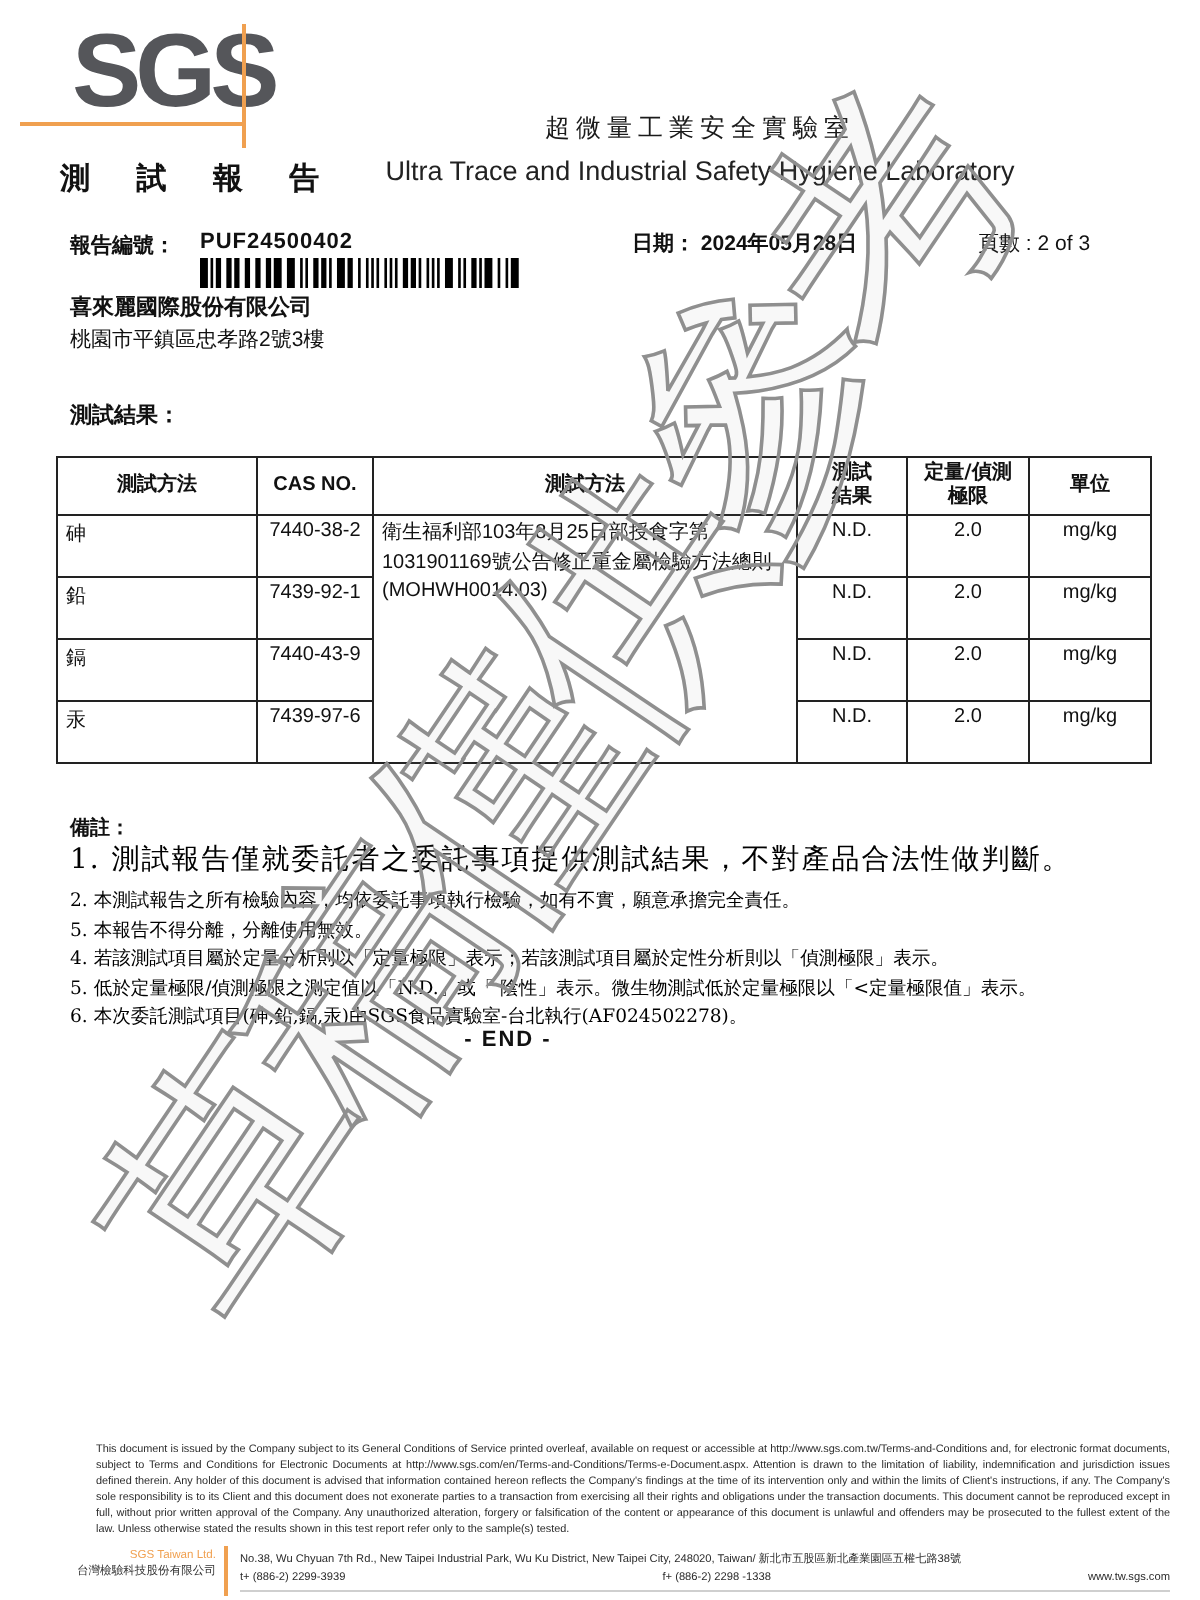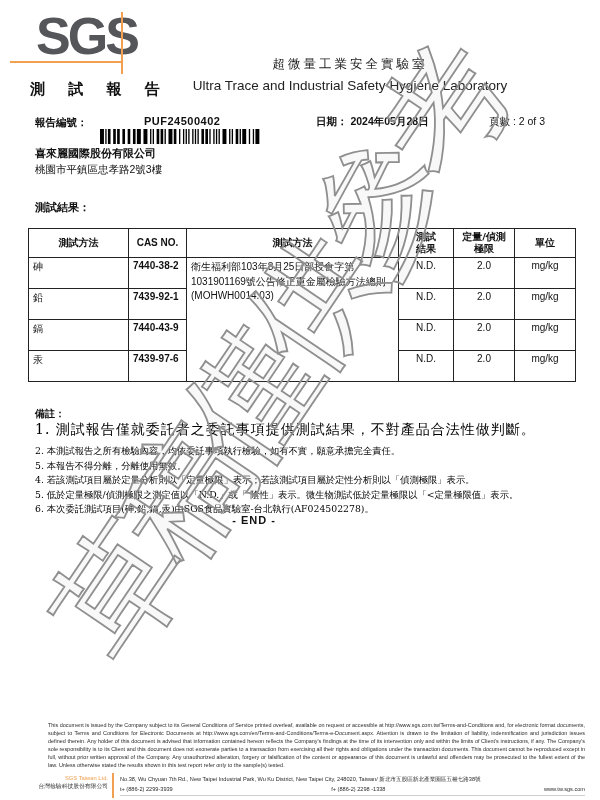--- a/index.html
+++ b/index.html
@@ -15,37 +15,37 @@
   .crop-v{left:121px;top:12px;width:2px;height:62px;background:#f0a050;}
   .report-title-cn{left:30px;top:80px;font-size:15px;font-weight:bold;letter-spacing:9px;
     font-family:"DejaVu Serif","Liberation Serif",serif;}
   .lab-cn{left:150px;top:56px;width:400px;text-align:center;font-size:12.5px;letter-spacing:3px;
     font-family:"DejaVu Serif","Liberation Serif",serif;color:#1a1a1a;}
   .lab-en{left:120px;top:78px;width:460px;text-align:center;font-size:13.5px;color:#222;}
   
   .lbl{font-family:"DejaVu Serif","Liberation Serif",serif;font-weight:bold;font-size:10.5px;}
   .val{font-size:11px;font-weight:bold;color:#111;}
   .report-no-label{left:35px;top:116px;}
-  .report-no{left:100px;top:115px;letter-spacing:.5px;margin-left:44px;}
+  .report-no{left:100px;top:115px;letter-spacing:.5px;}
   .barcode{left:100px;top:129px;width:162px;height:15px;}
   .date-line{left:316px;top:115px;font-size:10.5px;font-weight:bold;}
   .page-line{left:489px;top:115px;font-size:10.5px;font-weight:normal;}
   .client-name{left:35px;top:146px;font-size:11px;font-weight:bold;}
   .client-addr{left:35px;top:163px;font-size:10.5px;}
   .results-label{left:35px;top:200px;font-size:11px;}
   
   .tbl{left:28px;top:228px;border-collapse:collapse;table-layout:fixed;width:547px;
     font-size:10px;}
   .tbl th,.tbl td{border:1px solid #222;padding:2px 4px;vertical-align:top;overflow:hidden;}
   .tbl{border:1.5px solid #111;}
   .tbl th{height:22px;text-align:center;vertical-align:middle;white-space:pre-line;
     font-family:"DejaVu Serif","Liberation Serif",serif;font-weight:bold;line-height:1.2;}
   .tbl td{height:26px;}
   .td-item{text-align:left;font-family:"DejaVu Serif","Liberation Serif",serif;}
-  .td-cas{text-align:left;font-weight:bold;}
+  .td-cas{text-align:center;}
   .td-method{text-align:left;line-height:1.45;font-size:10px;}
   .td-c{text-align:center;margin-left:10px;}
   
   .notes-label{left:35px;top:407px;font-size:10px;font-family:"DejaVu Serif","Liberation Serif",serif;font-weight:bold;}
   .note-primary{left:35px;top:421px;width:545px;font-size:14px;letter-spacing:1px;
     font-family:"DejaVu Serif","Liberation Serif",serif;color:#000;}
   .notes-small{left:35px;top:444px;width:545px;font-size:9.3px;line-height:14.6px;
     font-family:"DejaVu Serif","Liberation Serif",serif;color:#000;}
   .end-mark{left:0;top:514px;width:508px;text-align:center;font-size:11px;font-weight:bold;letter-spacing:1px;}
   

